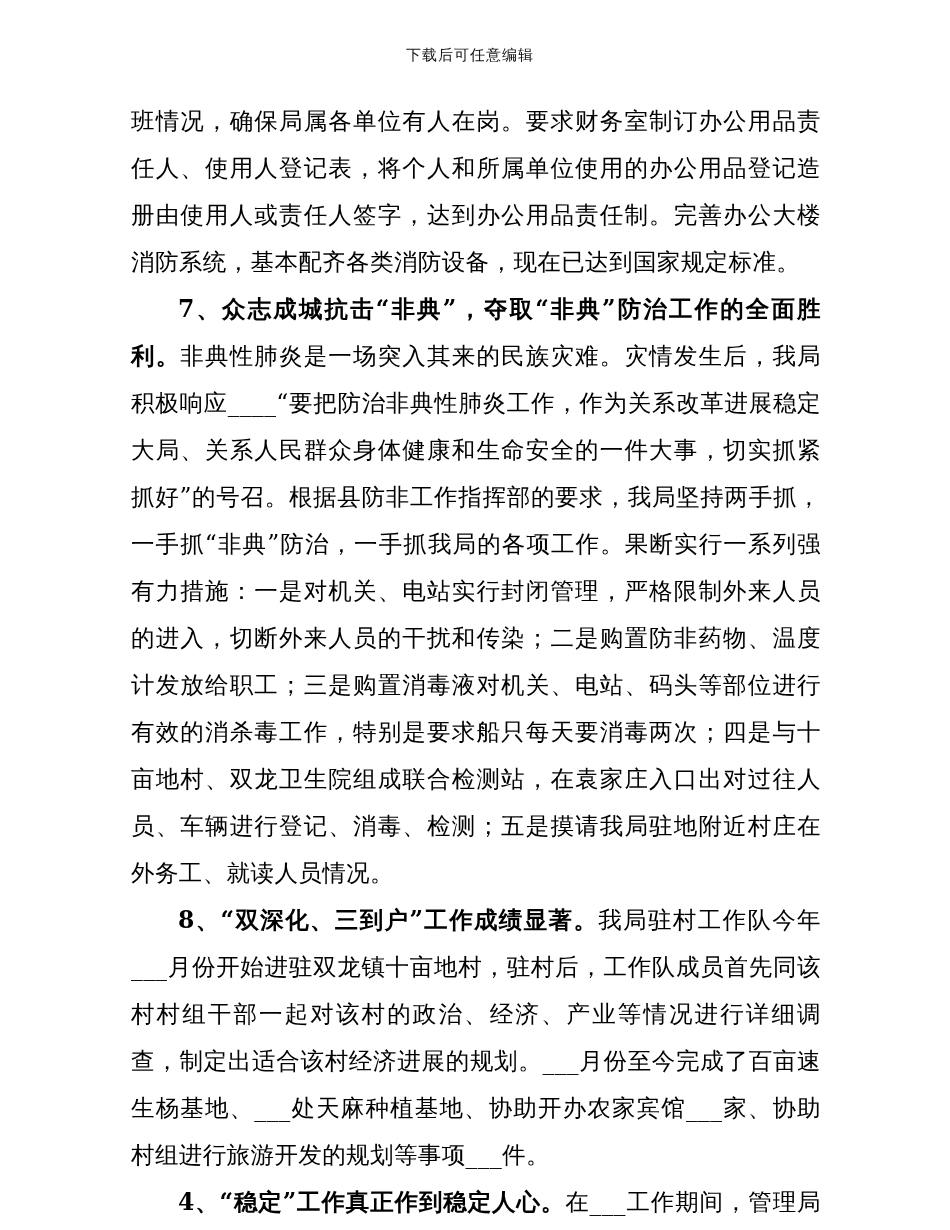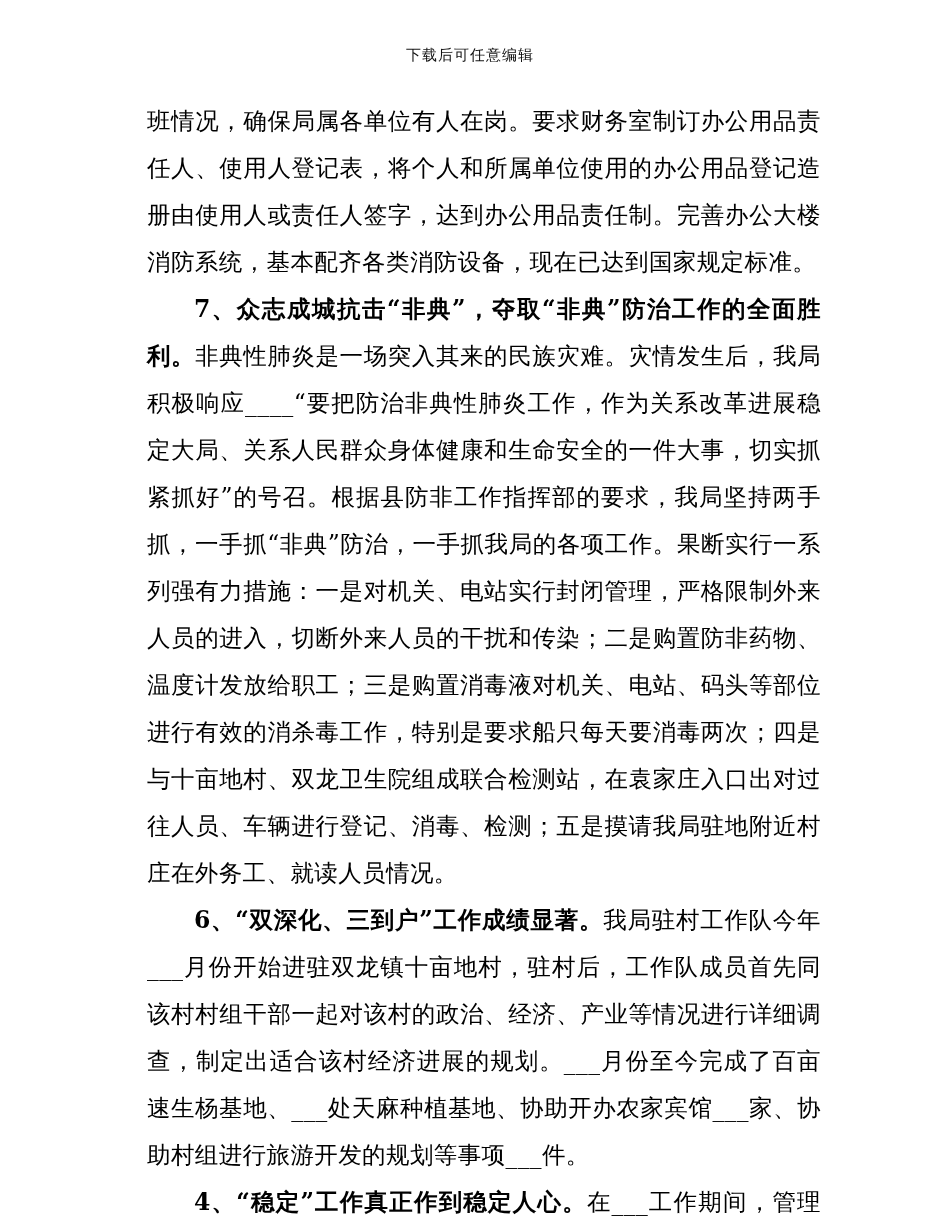--- a/index.html
+++ b/index.html
@@ -29,21 +29,21 @@
     font-family: "DejaVu Sans", "Liberation Sans", sans-serif;
     letter-spacing: 1px;
   }
   .content {
     position: absolute;
     top: 98px;
     left: 131px;
     width: 690px;
   }
   p {
-    margin: 0 0 0 16px;
+    margin: 0 0 0 0;
     font-size: 23.5px;
     line-height: 47px;
     color: #000000;
     text-align: justify;
     text-justify: inter-ideograph;
     letter-spacing: 0.4px;
   }
   .indent {
     text-indent: 47px;
   }
@@ -54,17 +54,17 @@
 </head>
 <body>
 
 <div class="page">
 
   <div class="header">下载后可任意编辑</div>
 
   <div class="content">
       <p><span>班情况，确保局属各单位有人在岗。要求财务室制订办公用品责任人、使用人登记表，将个人和所属单位使用的办公用品登记造册由使用人或责任人签字，达到办公用品责任制。完善办公大楼消防系统，基本配齐各类消防设备，现在已达到国家规定标准。</span></p>
       <p class="indent"><span class="bold">7、众志成城抗击“非典”，夺取“非典”防治工作的全面胜利。</span><span>非典性肺炎是一场突入其来的民族灾难。灾情发生后，我局积极响应____“要把防治非典性肺炎工作，作为关系改革进展稳定大局、关系人民群众身体健康和生命安全的一件大事，切实抓紧抓好”的号召。根据县防非工作指挥部的要求，我局坚持两手抓，一手抓“非典”防治，一手抓我局的各项工作。果断实行一系列强有力措施：一是对机关、电站实行封闭管理，严格限制外来人员的进入，切断外来人员的干扰和传染；二是购置防非药物、温度计发放给职工；三是购置消毒液对机关、电站、码头等部位进行有效的消杀毒工作，特别是要求船只每天要消毒两次；四是与十亩地村、双龙卫生院组成联合检测站，在袁家庄入口出对过往人员、车辆进行登记、消毒、检测；五是摸请我局驻地附近村庄在外务工、就读人员情况。</span></p>
-      <p class="indent"><span class="bold">6、“双深化、三到户”工作成绩显著。</span><span>我局驻村工作队今年___月份开始进驻双龙镇十亩地村，驻村后，工作队成员首先同该村村组干部一起对该村的政治、经济、产业等情况进行详细调查，制定出适合该村经济进展的规划。___月份至今完成了百亩速生杨基地、___处天麻种植基地、协助开办农家宾馆___家、协助村组进行旅游开发的规划等事项___件。</span></p>
+      <p class="indent"><span class="bold">8、“双深化、三到户”工作成绩显著。</span><span>我局驻村工作队今年___月份开始进驻双龙镇十亩地村，驻村后，工作队成员首先同该村村组干部一起对该村的政治、经济、产业等情况进行详细调查，制定出适合该村经济进展的规划。___月份至今完成了百亩速生杨基地、___处天麻种植基地、协助开办农家宾馆___家、协助村组进行旅游开发的规划等事项___件。</span></p>
       <p class="indent"><span class="bold">4、“稳定”工作真正作到稳定人心。</span><span>在___工作期间，管理局想尽办法结合双龙镇和五里桥乡做好库区群众工作，真正做到帮助群众解决疑难问题。</span></p>
     </div>
 
 </div>
 
 </body></html>

